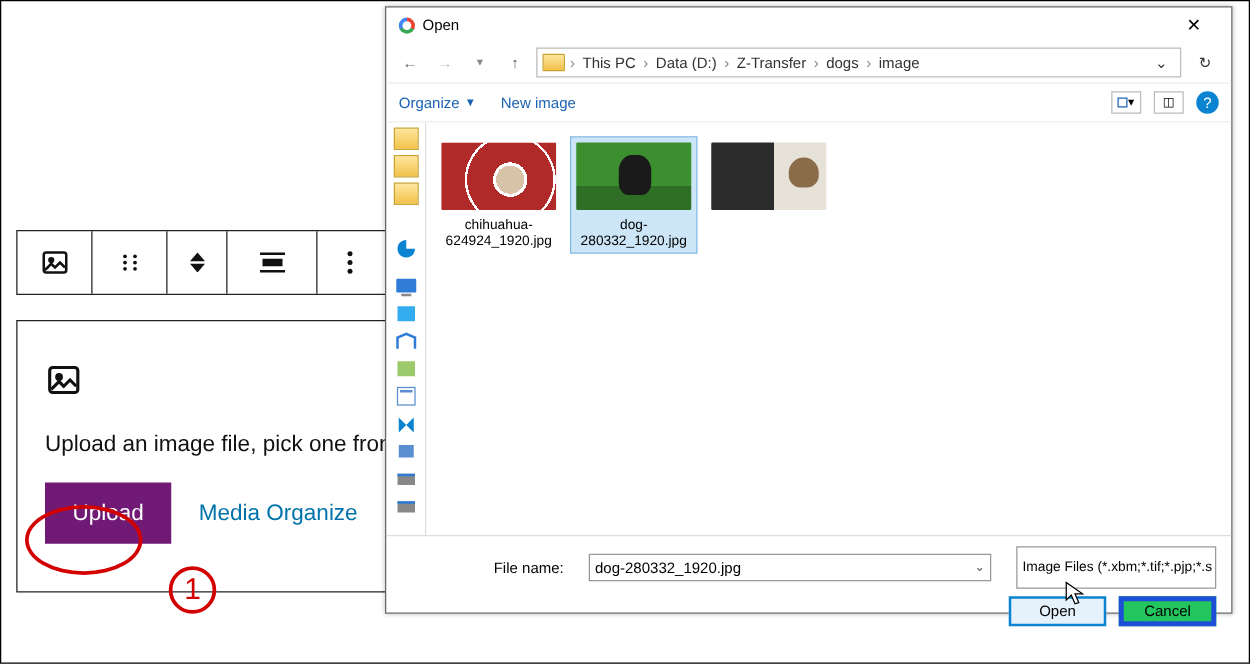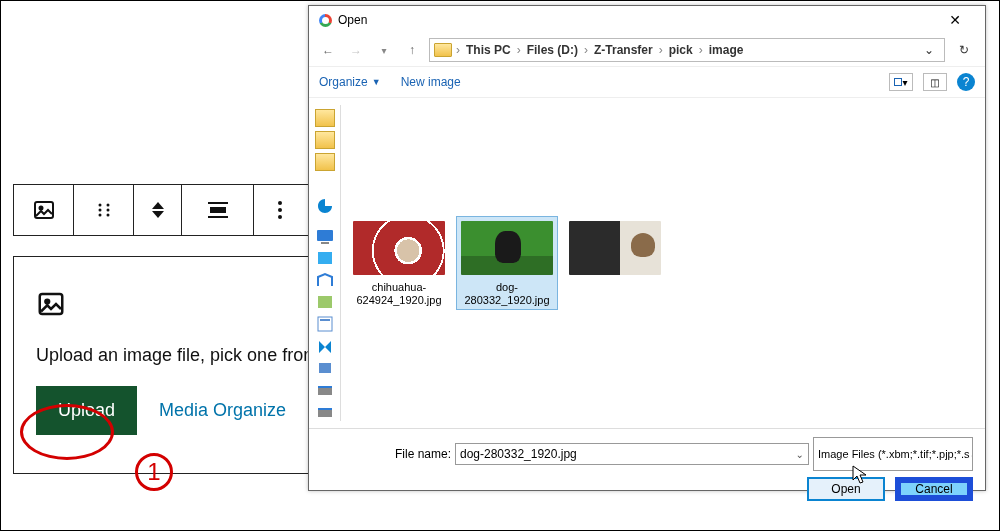--- a/index.html
+++ b/index.html
@@ -11,65 +11,65 @@
   .wp-toolbar .cell { display:flex; align-items:center; justify-content:center; border-right:1px solid #222; }
   .wp-toolbar .cell:last-child { border-right:none; }
   .cell-icon { width:60px; }
   .cell-updown { width:48px; flex-direction:column; font-size:12px; line-height:1; }
   .cell-align { width:72px; }
   .cell-more { width:52px; }
   .wp-block { margin-top:20px; border:1px solid #222; padding:32px 22px 38px; }
   .wp-block h2 { margin:0 0 26px; font-size:32px; font-weight:400; display:flex; align-items:center; gap:14px; color:#111;}
   .wp-block p { margin:0 0 20px; font-size:18px; color:#111;}
   .wp-actions { display:flex; align-items:center; gap:22px; }
-  .btn-upload { background:#14532d; color:#fff; border:none; padding:14px 22px; font-size:18px; cursor:pointer;}
+  .btn-upload { background:#701a75; color:#fff; border:none; padding:14px 22px; font-size:18px; cursor:pointer;}
   .wp-link { color:#0073aa; font-size:18px; cursor:pointer;}
 
   
   .ann { position:absolute; border:3px solid #d30000; border-radius:50%; pointer-events:none; }
   .ann-num { position:absolute; border:3px solid #d30000; border-radius:50%; width:38px; height:38px; display:flex; align-items:center; justify-content:center; color:#d30000; font-size:24px; pointer-events:none; background:transparent;}
 
   
   .dialog { position:absolute; left:307px; top:4px; width:678px; height:486px; border:1px solid #666; background:#fff; box-shadow:0 0 4px rgba(0,0,0,.25); }
   .titlebar { height:28px; display:flex; align-items:center; padding:0 10px; font-size:12px; gap:6px;}
   .titlebar .spacer { flex:1; }
   .titlebar .close { width:40px; height:24px; display:flex; align-items:center; justify-content:center; font-size:14px; cursor:pointer;}
   .addrbar { height:32px; display:flex; align-items:center; padding:0 8px; gap:6px; font-size:12px; color:#333;}
   .nav-btn { width:22px; height:22px; display:flex; align-items:center; justify-content:center; color:#666; cursor:pointer;}
   .breadcrumb { flex:1; height:24px; border:1px solid #bbb; display:flex; align-items:center; padding:0 4px; gap:4px; background:#fff;}
-  .crumb { padding:0 2px; cursor:pointer;font-weight:bold;}
+  .crumb { padding:0 2px; cursor:pointer;}
   .crumb-sep { color:#888;}
   .bc-drop { padding:0 6px; cursor:pointer;}
   .refresh { width:26px; height:24px; display:flex; align-items:center; justify-content:center; cursor:pointer;}
   .searchbox { width:160px; height:24px; border:1px solid #bbb; display:flex; align-items:center; padding:0 6px; color:#777; background:#fff;}
   .searchbox svg { margin-right:6px; flex-shrink:0;}
   .searchbox input { border:none; outline:none; font-size:12px; width:100%; color:#333;}
   .menubar { height:32px; border-top:1px solid #eee; border-bottom:1px solid #eee; display:flex; align-items:center; padding:0 10px; font-size:12px; gap:20px;}
   .menubar .left { display:flex; gap:20px;}
   .menubar .right { margin-left:auto; display:flex; gap:10px; align-items:center;}
   .menu-link { color:#1a63b3; cursor:pointer; display:flex; align-items:center; gap:4px;text-align:right;}
   .mini-btn { width:24px; height:18px; border:1px solid #bbb; display:flex; align-items:center; justify-content:center; cursor:pointer; font-size:10px;}
   .help { width:18px; height:18px; border-radius:50%; background:#0a84d1; color:#fff; display:flex; align-items:center; justify-content:center; font-size:12px; cursor:pointer;}
 
-  .body { display:flex; height:330px;align-items:center; }
+  .body { display:flex; height:330px; }
   .sidebar { width:32px; border-right:1px solid #ddd; display:flex; flex-direction:column; align-items:center; padding-top:4px; gap:4px; overflow:hidden;}
   .sb-icon { width:20px; height:18px; }
   .files { flex:1; padding:12px 8px; display:flex; gap:8px; align-items:flex-start;}
   .thumb { width:100px; text-align:center; font-size:11px; cursor:pointer; padding:4px 2px 2px; }
   .thumb.selected { background:#cde6f7; outline:1px solid #7ab5e0;}
   .thumb .pic { width:92px; height:54px; margin:0 auto 6px; border-radius:1px;}
   .thumb .cap { word-wrap:break-word; line-height:1.2;}
 
   .footer { border-top:1px solid #ddd; padding:8px 12px 10px; }
-  .fn-row { display:flex; align-items:center; gap:4px; font-size:12px;}
+  .fn-row { display:flex; align-items:center; gap:20px; font-size:12px;}
   .fn-row label { width:130px; text-align:right;}
   .fn-input { flex:1; height:22px; border:1px solid #999; padding:0 4px; font-size:12px; display:flex; align-items:center; justify-content:space-between;}
   .filter { width:160px; height:34px; border:1px solid #999; padding:0 4px; font-size:11px; display:flex; align-items:center; justify-content:space-between; overflow:hidden; white-space:nowrap;}
   .btn-row { display:flex; justify-content:flex-end; gap:10px; margin-top:6px;}
-  .win-btn { width:78px; height:24px; border:6px solid #1d4ed8; background:#7dd3fc; font-size:12px; cursor:pointer; display:flex; align-items:center; justify-content:center;}
+  .win-btn { width:78px; height:24px; border:4px solid #1d4ed8; background:#22c55e; font-size:12px; cursor:pointer; display:flex; align-items:center; justify-content:center;}
   .win-btn.primary { border:2px solid #0a84d1; background:#e5f1fb;}
   .folder-icon { width:18px; height:14px; background:linear-gradient(#ffe79e,#f1c24b); border:1px solid #caa431; border-radius:1px; }
   .chrome-dot { width:13px; height:13px; border-radius:50%; background:conic-gradient(#ea4335 0 120deg,#34a853 120deg 240deg,#4285f4 240deg 360deg); position:relative;}
   .chrome-dot::after{content:"";position:absolute;inset:3px;border-radius:50%;background:#fff;}
   .cursor { position:absolute; width:16px; height:20px; pointer-events:none;}
 </style>
 </head>
 <body>
 
 <div class="wp-wrap">
@@ -149,25 +149,25 @@
   <div class="addrbar">
     <span class="nav-btn">←</span>
     <span class="nav-btn" style="opacity:.4">→</span>
     <span class="nav-btn" style="font-size:10px;color:#888">▾</span>
     <span class="nav-btn">↑</span>
     <div class="breadcrumb">
       <span class="folder-icon"></span>
       <span class="crumb-sep">›</span>
       <span class="crumb">This PC</span>
         <span class="crumb-sep">›</span>
-      <span class="crumb">Files (D:)</span>
+      <span class="crumb">Data (D:)</span>
         <span class="crumb-sep">›</span>
       <span class="crumb">Z-Transfer</span>
         <span class="crumb-sep">›</span>
-      <span class="crumb">pick</span>
+      <span class="crumb">dogs</span>
         <span class="crumb-sep">›</span>
       <span class="crumb">image</span>
       <span style="flex:1"></span>
       <span class="bc-drop">⌄</span>
     </div>
     <span class="refresh">↻</span>
   </div>
 
   <div class="menubar">
     <div class="left">

